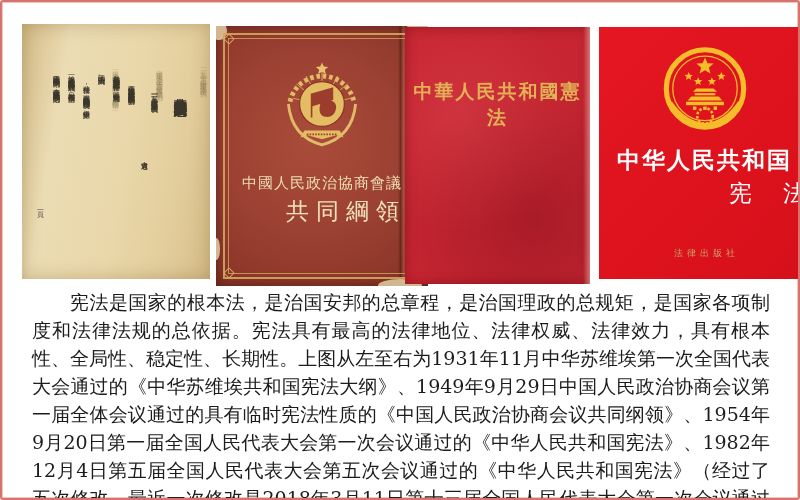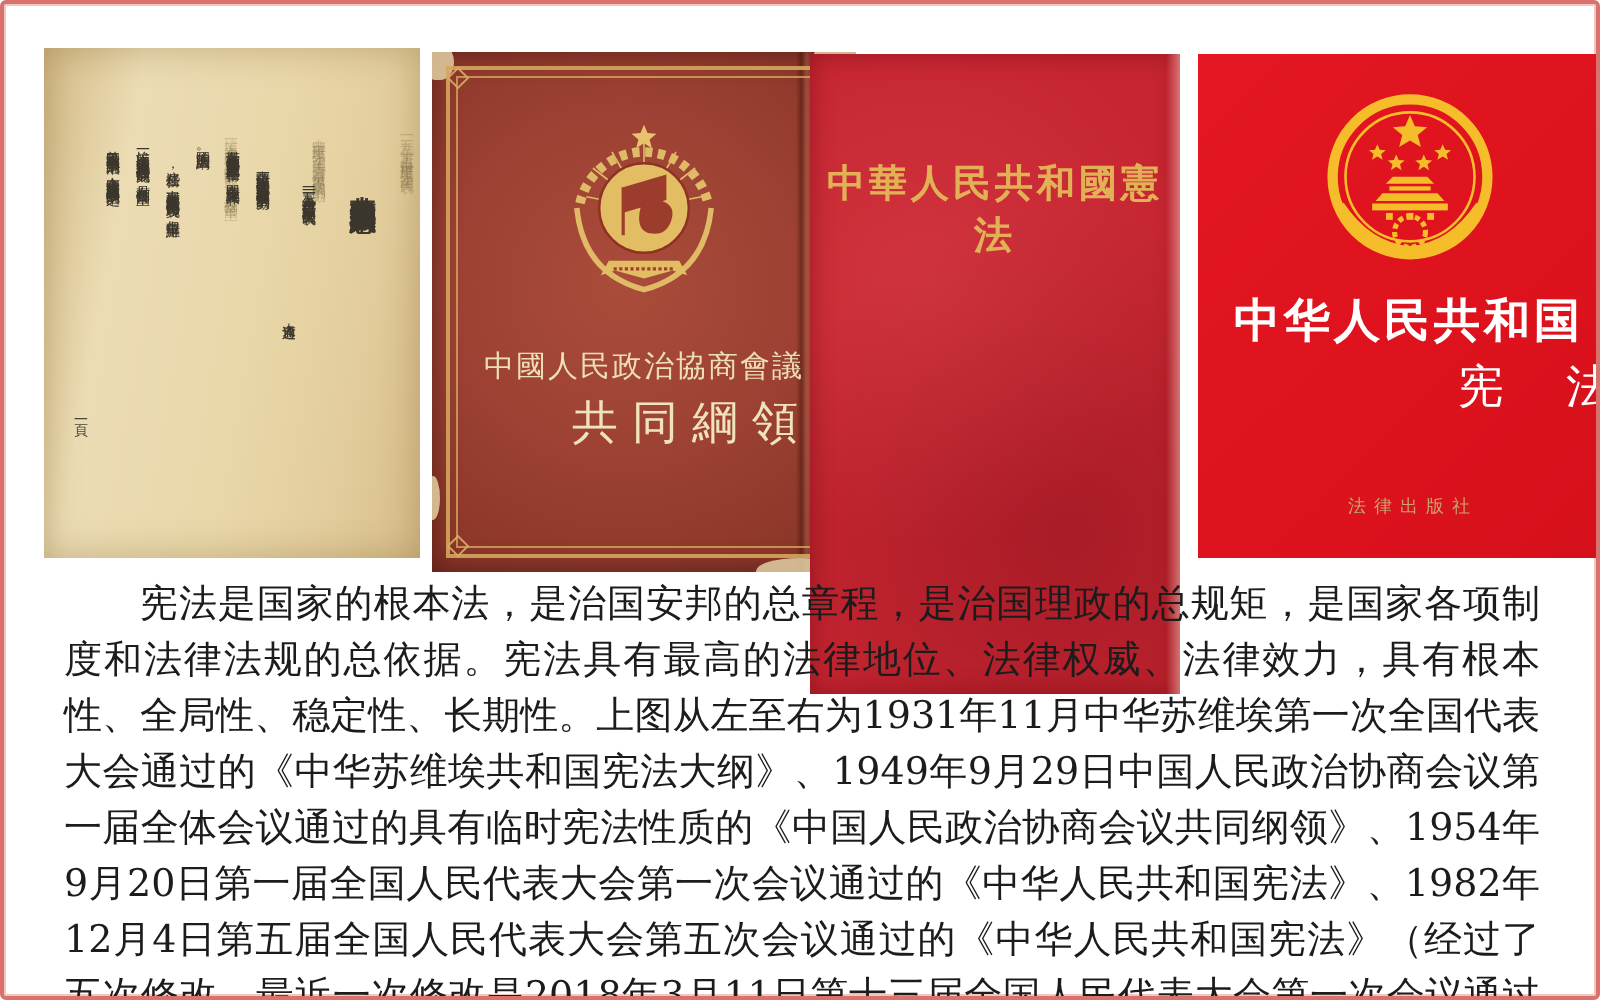--- a/index.html
+++ b/index.html
@@ -67,21 +67,21 @@
     font-size:23px;color:#efe3bb;letter-spacing:7px;text-indent:7px;padding-left:41px;}
   .wear{position:absolute;background:#dcc79c;opacity:.9;}
   .c2-w1{right:-4px;top:-6px;width:26px;height:34px;border-radius:40% 20% 60% 50%;}
   .c2-w2{right:-4px;top:118px;width:9px;height:64px;border-radius:50%;}
   .c2-w3{left:-3px;top:-4px;width:14px;height:18px;border-radius:30% 60% 60% 40%;}
   .c2-w4{right:6px;bottom:-6px;width:44px;height:13px;border-radius:50% 50% 20% 30%;}
   .c2-w5{left:-3px;bottom:26px;width:7px;height:22px;border-radius:50%;}
 
   
   .cover3{
-    left:403px;top:25px;width:185px;height:320px;
+    left:403px;top:25px;width:185px;height:257px;
     background:
       radial-gradient(circle at 30% 35%,rgba(255,120,120,.18),rgba(0,0,0,0) 55%),
       radial-gradient(circle at 70% 75%,rgba(80,0,10,.25),rgba(0,0,0,0) 60%),
       #c62531;
     box-shadow:inset 0 0 12px rgba(90,0,10,.45);
   }
   .c3-edge{position:absolute;top:0;bottom:0;right:0;width:7px;
     background:linear-gradient(90deg,rgba(255,190,180,0),rgba(255,190,180,.55));}
   .c3-title{position:absolute;left:0;right:0;top:52px;text-align:center;
     font-size:19px;font-weight:bold;color:#e2b156;letter-spacing:2px;}

